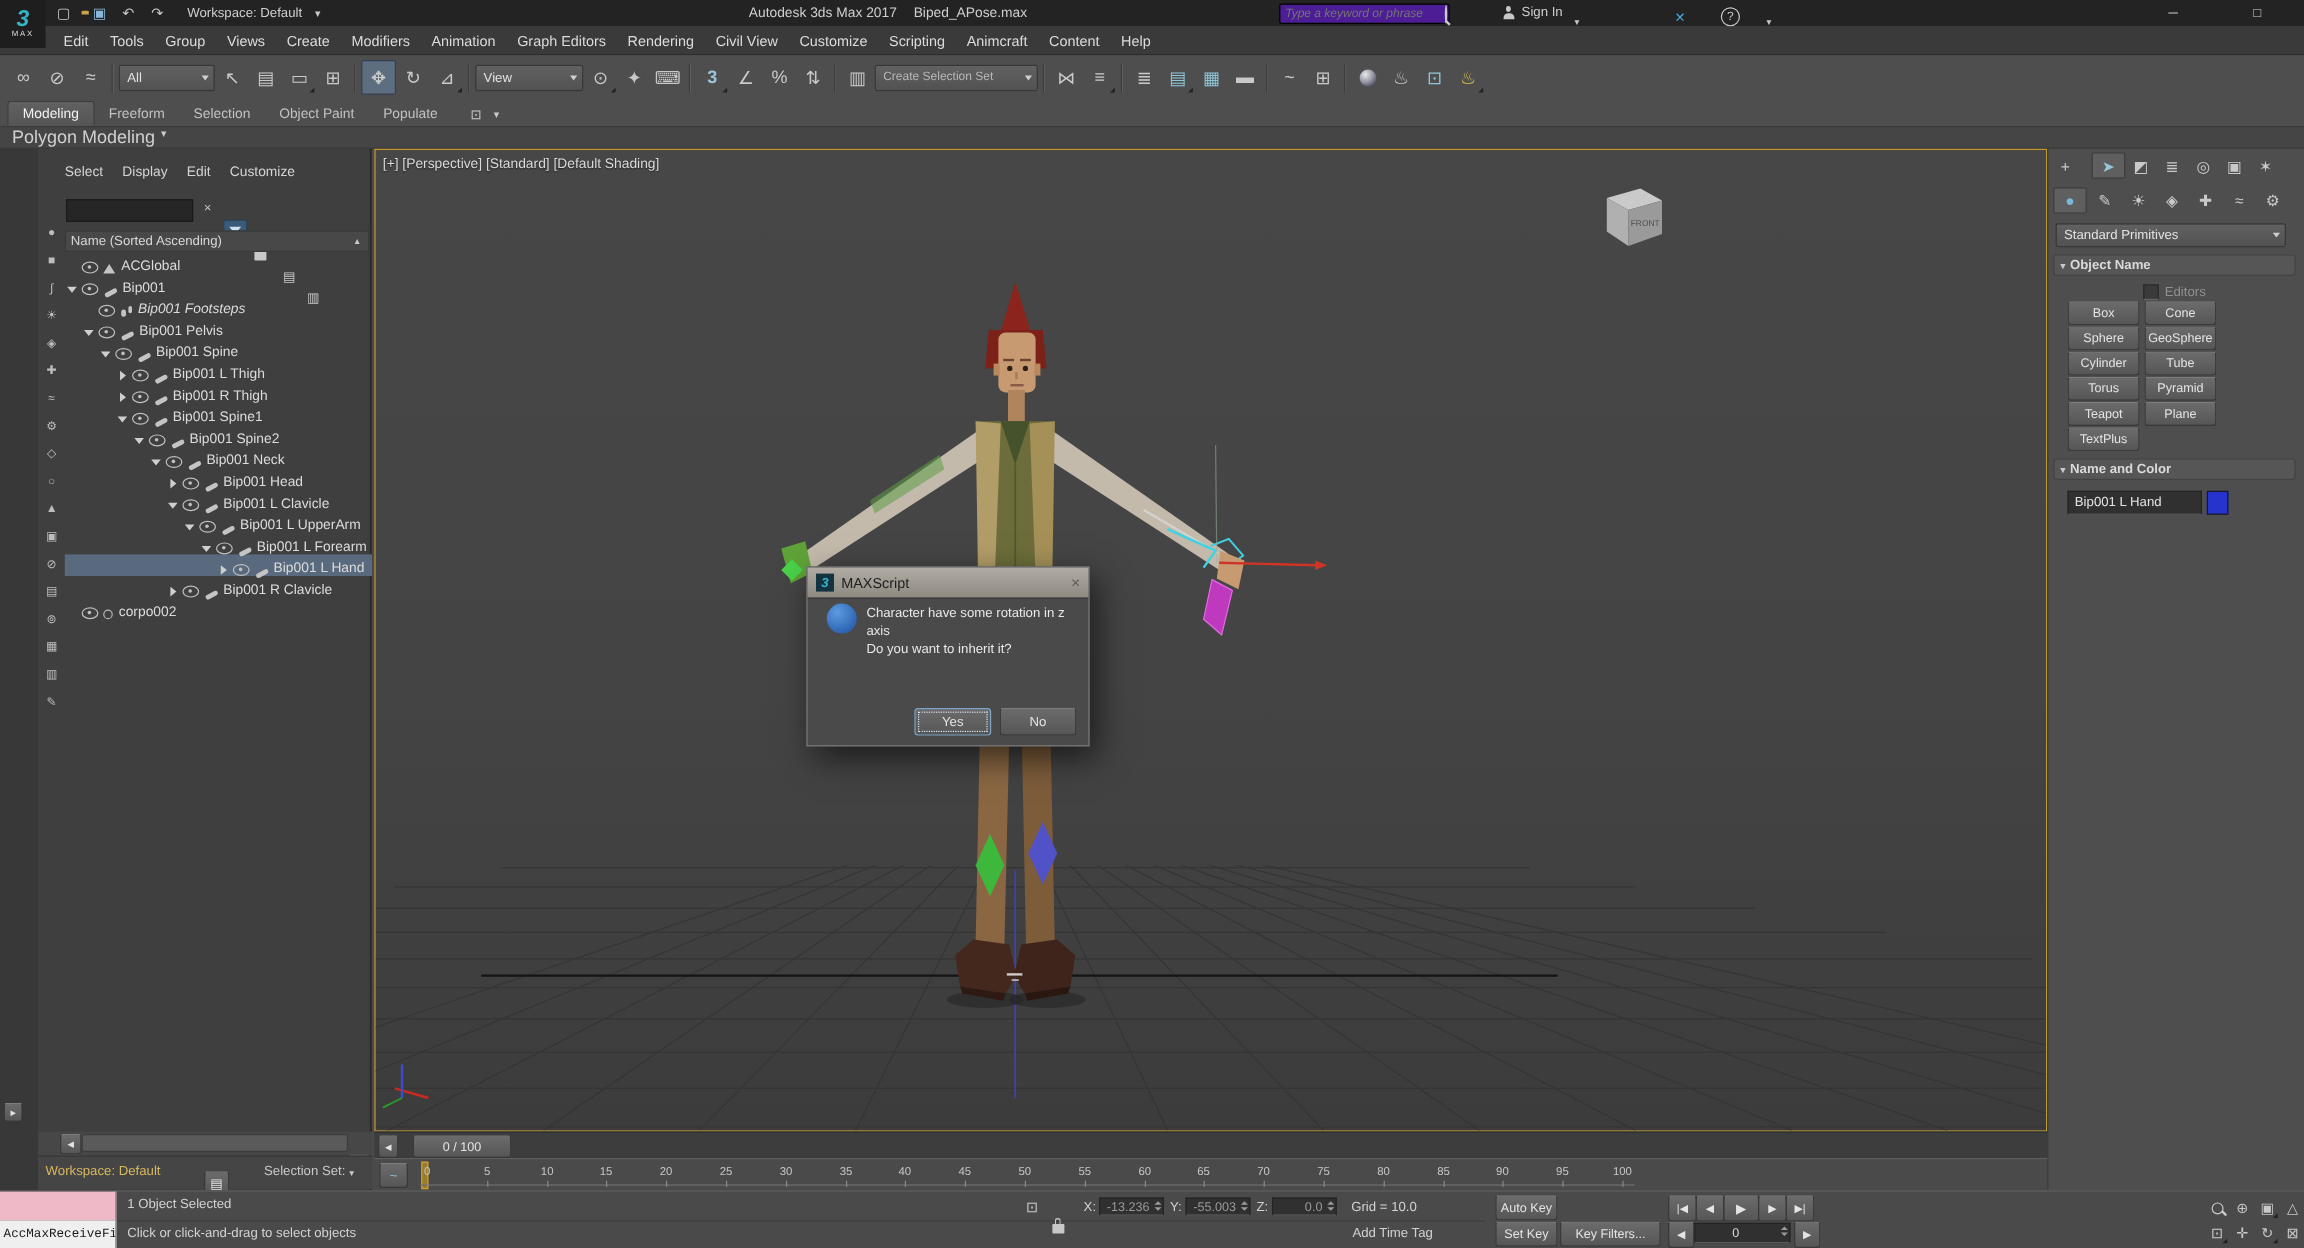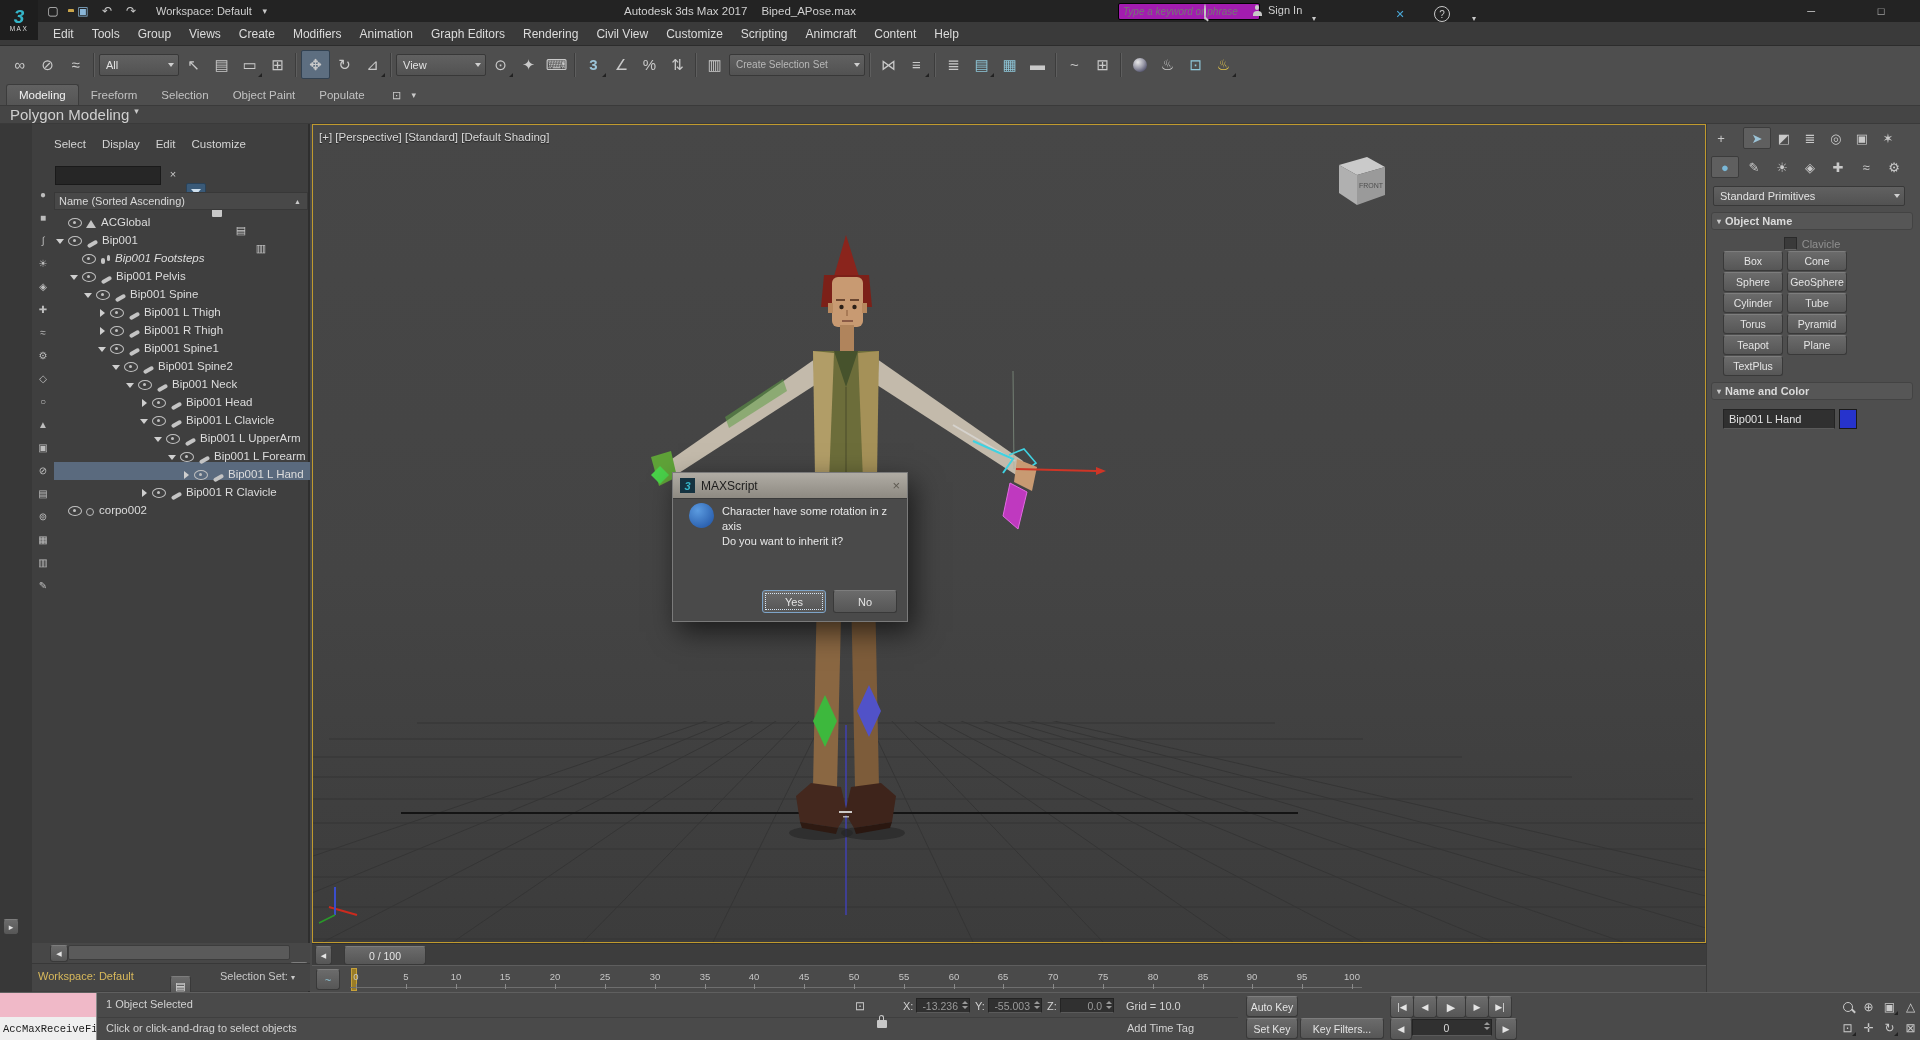--- a/index.html
+++ b/index.html
@@ -22,21 +22,21 @@
   
   .titlebar{left:0;top:0;width:1920px;height:22px;background:#232323;display:flex;align-items:center;}
   .logo{position:absolute;left:0;top:0;width:38px;height:40px;background:#1e1e1e;z-index:5;
         display:flex;flex-direction:column;align-items:center;justify-content:center;}
   .logo .l3{font-size:19px;font-weight:bold;font-style:italic;color:#35b5c8;line-height:17px;}
   .logo .lmax{font-size:6.5px;color:#ddd;letter-spacing:1.5px;}
   .qat{position:absolute;left:44px;top:0;height:22px;display:flex;align-items:center;gap:6px;}
   .qat .ic{width:18px;height:18px;font-size:12px;}
   .wintitle{position:absolute;left:460px;top:0;width:560px;height:22px;display:flex;align-items:center;
             justify-content:center;font-size:11.5px;color:#cfcfcf;gap:14px;}
-  .icsearch{position:absolute;left:1118px;top:3px;width:132px;height:15px;background:#a21caf;border:1px solid #000;
+  .icsearch{position:absolute;left:1066px;top:3px;width:132px;height:15px;background:#4c1d95;border:1px solid #000;
             border-radius:2px;color:#bbb;font-size:10px;font-style:italic;padding:0 4px;font-family:"Liberation Sans",sans-serif;}
   .winbtn{width:30px;height:20px;font-size:11px;color:#cfcfcf;}
   
   .menubar{left:0;top:22px;width:1920px;height:24px;background:#3a3a3a;border-bottom:1px solid #2c2c2c;
            display:flex;align-items:center;padding-left:44px;box-sizing:border-box;}
   .menubar span{padding:0 9px;font-size:12px;color:#dcdcdc;}
   
   .maintoolbar{left:0;top:46px;width:1920px;height:37px;background:#4e4e4e;display:flex;align-items:center;padding-left:6px;box-sizing:border-box;gap:1px;text-align:right;}
   
   .ribbontabs{left:0;top:83px;width:1920px;height:22px;background:#4e4e4e;display:flex;align-items:flex-end;padding-left:6px;box-sizing:border-box;}
@@ -540,21 +540,21 @@
     </div>
     <div class="abs combo" style="left:6px;top:62px;width:192px;height:20px;box-sizing:border-box;">
       <span>Standard Primitives</span>
     </div>
     <div class="rollout" style="top:88px;">
       <span class="ic" style="font-size:8px;" data-glyph="▾"></span>
       <span>Object Name</span>
     </div>
     <div class="abs" style="left:4px;top:111px;width:202px;height:17px;display:flex;align-items:center;justify-content:center;">
       <span class="chk"></span>
-      <span style="font-size:11px;color:#909090;">Clavicle</span>
+      <span style="font-size:11px;color:#909090;">Editors</span>
     </div>
     <span class="abs btn3d pbtnw" style="left:16px;top:127px;">Box</span>
     <span class="abs btn3d pbtnw" style="left:80px;top:127px;">Cone</span>
     <span class="abs btn3d pbtnw" style="left:16px;top:148px;">Sphere</span>
     <span class="abs btn3d pbtnw" style="left:80px;top:148px;">GeoSphere</span>
     <span class="abs btn3d pbtnw" style="left:16px;top:169px;">Cylinder</span>
     <span class="abs btn3d pbtnw" style="left:80px;top:169px;">Tube</span>
     <span class="abs btn3d pbtnw" style="left:16px;top:190px;">Torus</span>
     <span class="abs btn3d pbtnw" style="left:80px;top:190px;">Pyramid</span>
     <span class="abs btn3d pbtnw" style="left:16px;top:211px;">Teapot</span>

